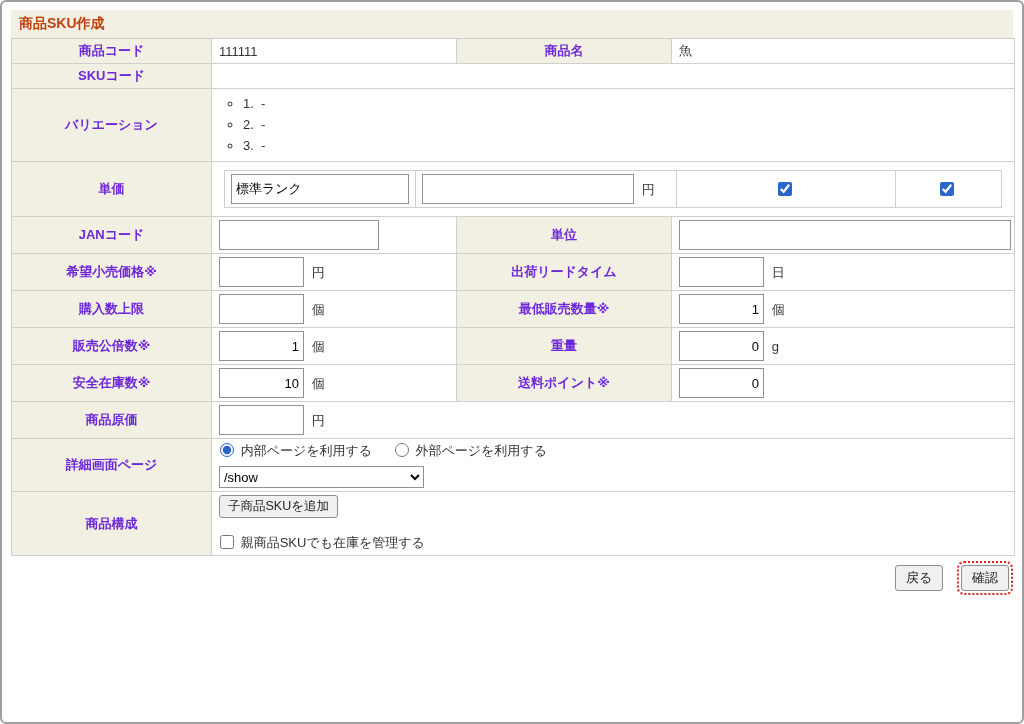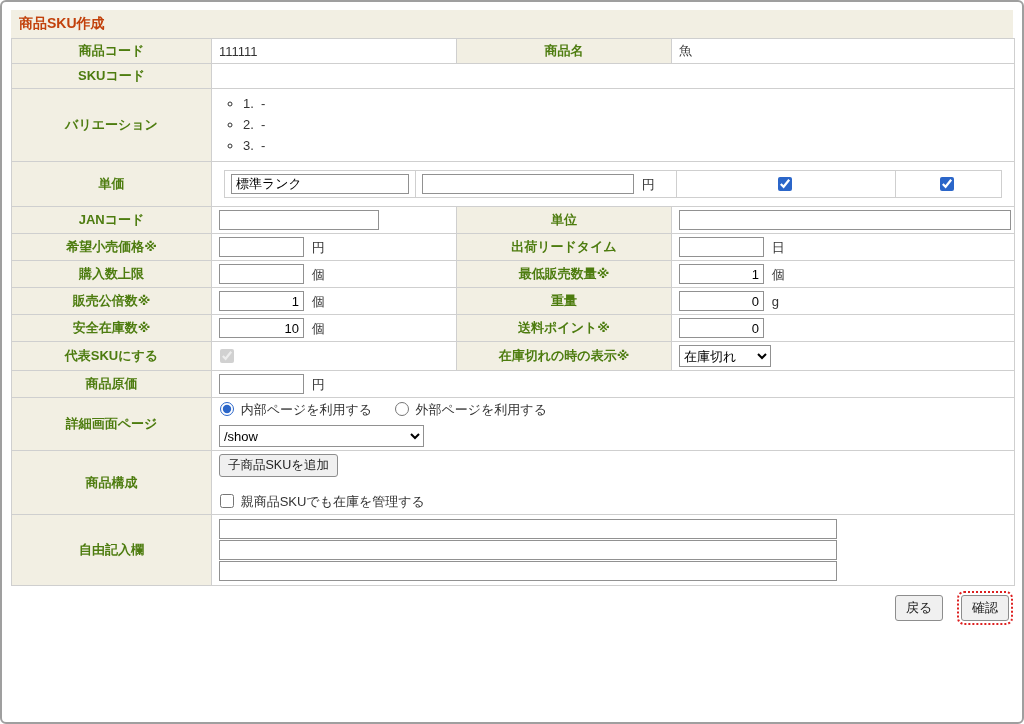--- a/index.html
+++ b/index.html
@@ -43,29 +43,29 @@
   .form-table th, .form-table td {
     border: 1px solid #cfcfcf;
     padding: 3px 7px;
     vertical-align: middle;
     font-size: 13px;
   }
   .form-table th {
     background: #f2efe3;
     font-weight: bold;
     text-align: center;
-    color: #4d7c0f;
+    color: #6d28d9;
   }
   col.c1 { width: 200px; }
   col.c2 { width: 245px; }
   col.c3 { width: 215px; }
   col.c4 { width: auto; }
   input[type=text] {
     border: 1px solid #919191;
-    height: 20px;
+    height: 30px;
     padding: 1px 4px;
     font-size: 13px;
     font-family: inherit;
     background: #fff;
   }
   .num { text-align: right; }
   .w85 { width: 85px; }
   .w160 { width: 160px; }
   .w330 { width: 332px; }
   .w620 { width: 618px; }
@@ -268,32 +268,20 @@
           <input type="text" class="w85 num" value="10" style="">
           <span class="unit">個</span>
         </td>
         <th>送料ポイント※</th>
         <td>
           <input type="text" class="w85 num" value="0" style="">
           <span class="unit"></span>
         </td>
       </tr>
 
-      <tr>
-        <th>代表SKUにする</th>
-        <td>
-          <input type="checkbox" disabled="" checked="" style="">
-        </td>
-        <th>在庫切れの時の表示※</th>
-        <td>
-          <select class="stock-select">
-            <option>在庫切れ</option>
-          </select>
-        </td>
-      </tr>
 
       <tr>
         <th>商品原価</th>
         <td colspan="3">
           <input type="text" class="w85 num" value="" style="">
           <span class="unit">円</span>
         </td>
       </tr>
 
       <tr>
@@ -323,28 +311,20 @@
           </div>
           <div class="sub-line">
             <label>
               <input type="checkbox" style="">
               <span>親商品SKUでも在庫を管理する</span>
             </label>
           </div>
         </td>
       </tr>
 
-      <tr>
-        <th>自由記入欄</th>
-        <td colspan="3">
-          <input type="text" class="w620 stacked-input" value="" style="">
-          <input type="text" class="w620 stacked-input" value="" style="">
-          <input type="text" class="w620 stacked-input" value="" style="">
-        </td>
-      </tr>
 
     </tbody>
   </table>
 
   <div class="footer">
     <button class="btn">戻る</button>
     <button class="btn confirm-btn">確認</button>
   </div>
 
 </div>

